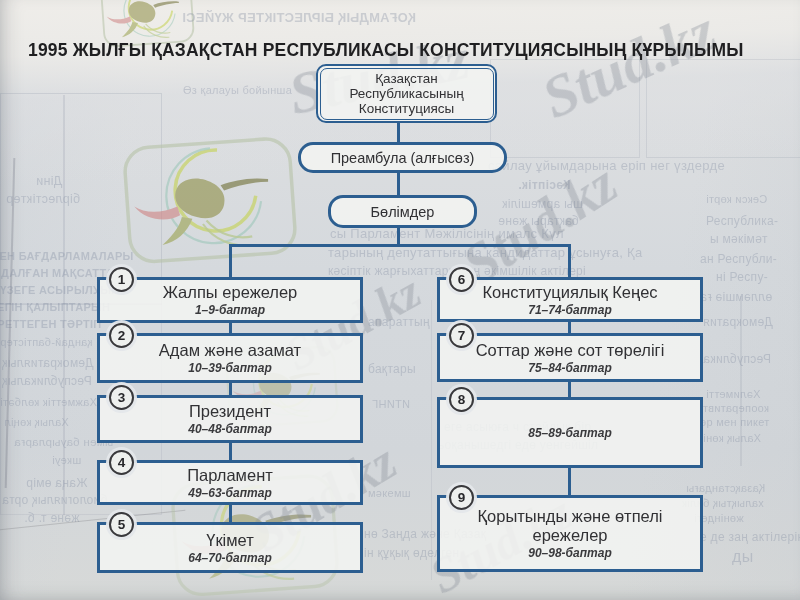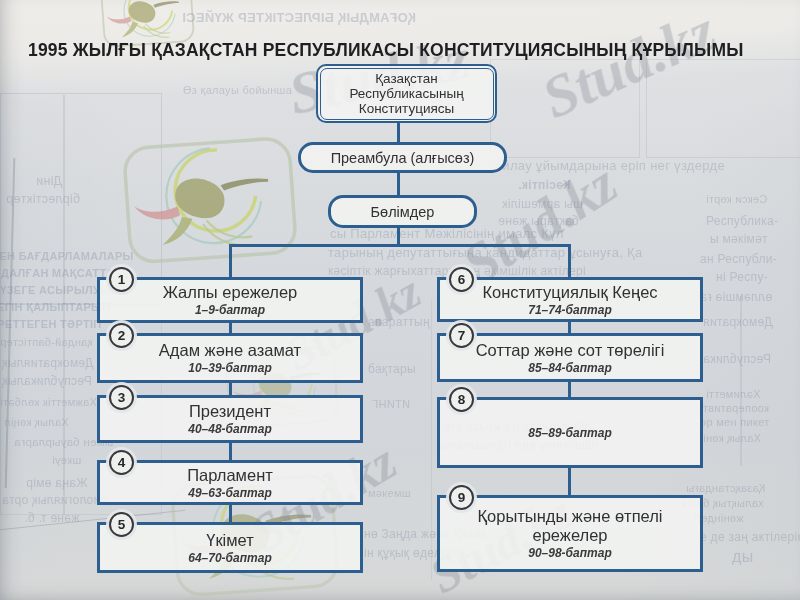--- a/index.html
+++ b/index.html
@@ -192,21 +192,21 @@
   </div>
 
   <div class="box" style="left:437px;top:277px;width:266px;height:45px;">
     <span class="num-badge">6</span>
     <div class="sec-title">Конституциялық Кеңес</div>
     <div class="sec-sub">71–74-баптар</div>
   </div>
   <div class="box" style="left:437px;top:333px;width:266px;height:49px;">
     <span class="num-badge">7</span>
     <div class="sec-title">Соттар және сот төрелігі</div>
-    <div class="sec-sub">85–84-баптар</div>
+    <div class="sec-sub">75–84-баптар</div>
   </div>
   <div class="box" style="left:437px;top:397px;width:266px;height:71px;">
     <span class="num-badge">8</span>
     <div class="sec-sub">85–89-баптар</div>
   </div>
   <div class="box" style="left:437px;top:495px;width:266px;height:77px;">
     <span class="num-badge">9</span>
     <div class="sec-title">Қорытынды және өтпелі ережелер</div>
     <div class="sec-sub">90–98-баптар</div>
   </div>

